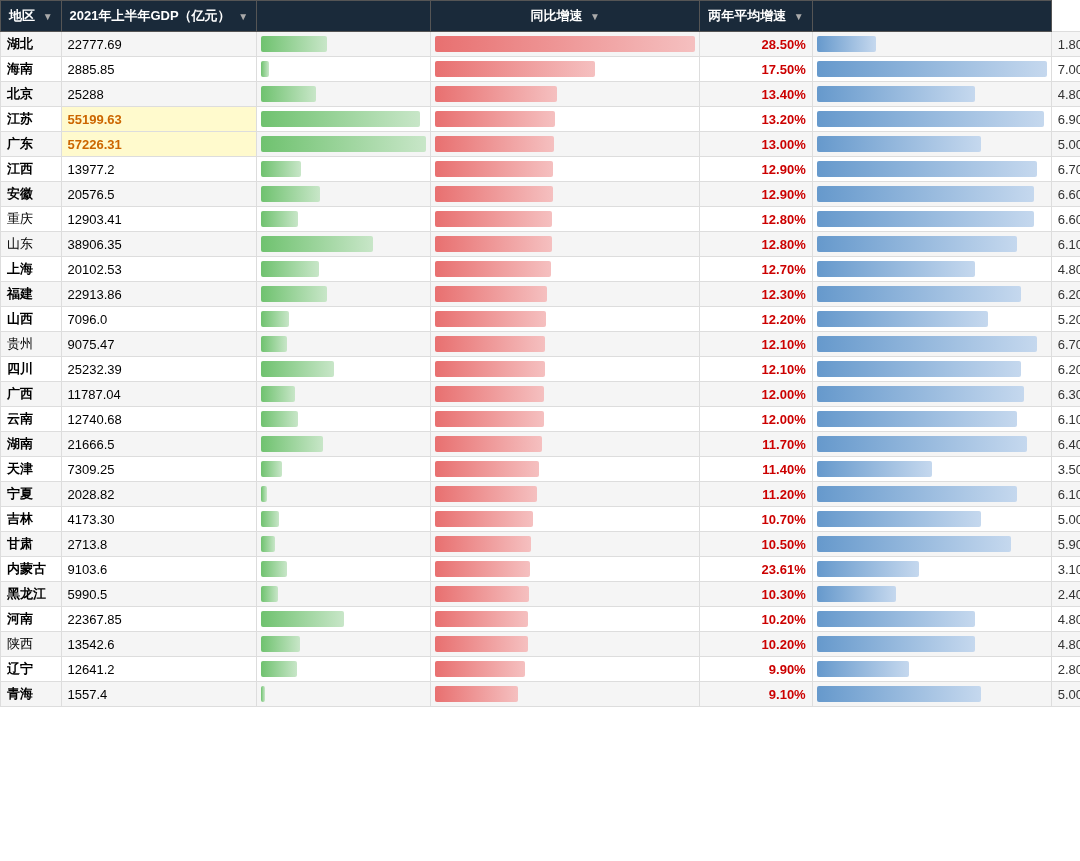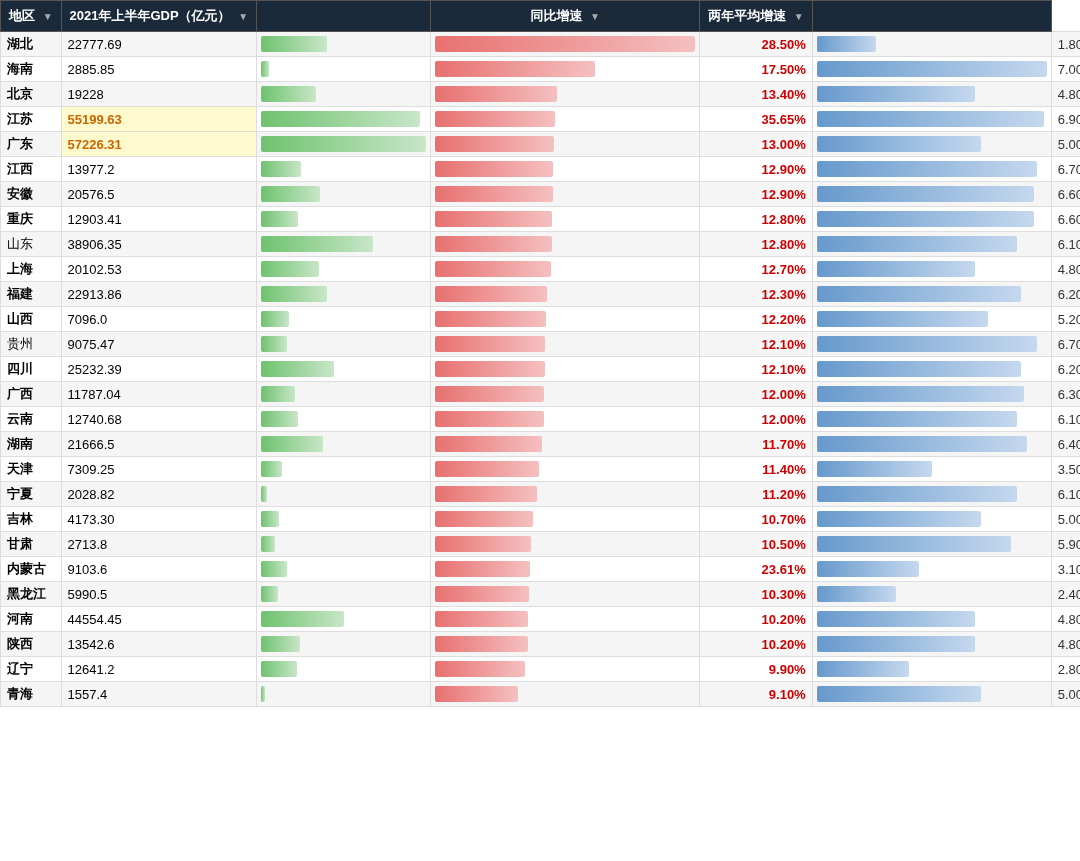--- a/index.html
+++ b/index.html
@@ -173,21 +173,21 @@
     <td class="col-yoy-pct">17.50%</td>
     <td class="col-2yr" style="padding:2px 4px;">
       <div class="bar-container">
         <div class="bar-blue" style="width:230px;"></div>
       </div>
     </td>
     <td class="col-2yr-pct">7.00%</td>
   </tr>
         <tr>
     <td class="col-region" style="font-weight:bold">北京</td>
-    <td class="col-gdp ">19228</td>
+    <td class="col-gdp ">25288</td>
     <td class="col-gdp-bar" style="padding:2px 4px;">
       <div class="bar-container">
         <div class="bar-green" style="width:55px;"></div>
       </div>
     </td>
     <td class="col-yoy" style="padding:2px 4px;">
       <div class="bar-container">
         <div class="bar-red" style="width:122px;"></div>
       </div>
     </td>
@@ -205,21 +205,21 @@
     <td class="col-gdp-bar" style="padding:2px 4px;">
       <div class="bar-container">
         <div class="bar-green" style="width:159px;"></div>
       </div>
     </td>
     <td class="col-yoy" style="padding:2px 4px;">
       <div class="bar-container">
         <div class="bar-red" style="width:120px;"></div>
       </div>
     </td>
-    <td class="col-yoy-pct">35.65%</td>
+    <td class="col-yoy-pct">13.20%</td>
     <td class="col-2yr" style="padding:2px 4px;">
       <div class="bar-container">
         <div class="bar-blue" style="width:227px;"></div>
       </div>
     </td>
     <td class="col-2yr-pct">6.90%</td>
   </tr>
         <tr>
     <td class="col-region" style="font-weight:bold">广东</td>
     <td class="col-gdp highlight-gdp">57226.31</td>
@@ -277,21 +277,21 @@
     </td>
     <td class="col-yoy-pct">12.90%</td>
     <td class="col-2yr" style="padding:2px 4px;">
       <div class="bar-container">
         <div class="bar-blue" style="width:217px;"></div>
       </div>
     </td>
     <td class="col-2yr-pct">6.60%</td>
   </tr>
         <tr>
-    <td class="col-region" style="font-weight:bold">重庆</td>
+    <td class="col-region" style="font-weight:normal">重庆</td>
     <td class="col-gdp ">12903.41</td>
     <td class="col-gdp-bar" style="padding:2px 4px;">
       <div class="bar-container">
         <div class="bar-green" style="width:37px;"></div>
       </div>
     </td>
     <td class="col-yoy" style="padding:2px 4px;">
       <div class="bar-container">
         <div class="bar-red" style="width:117px;"></div>
       </div>
@@ -614,41 +614,41 @@
     <td class="col-yoy-pct">10.30%</td>
     <td class="col-2yr" style="padding:2px 4px;">
       <div class="bar-container">
         <div class="bar-blue" style="width:79px;"></div>
       </div>
     </td>
     <td class="col-2yr-pct">2.40%</td>
   </tr>
         <tr>
     <td class="col-region" style="font-weight:bold">河南</td>
-    <td class="col-gdp ">44554.45</td>
+    <td class="col-gdp ">22367.85</td>
     <td class="col-gdp-bar" style="padding:2px 4px;">
       <div class="bar-container">
         <div class="bar-green" style="width:83px;"></div>
       </div>
     </td>
     <td class="col-yoy" style="padding:2px 4px;">
       <div class="bar-container">
         <div class="bar-red" style="width:93px;"></div>
       </div>
     </td>
     <td class="col-yoy-pct">10.20%</td>
     <td class="col-2yr" style="padding:2px 4px;">
       <div class="bar-container">
         <div class="bar-blue" style="width:158px;"></div>
       </div>
     </td>
     <td class="col-2yr-pct">4.80%</td>
   </tr>
         <tr>
-    <td class="col-region" style="font-weight:bold">陕西</td>
+    <td class="col-region" style="font-weight:normal">陕西</td>
     <td class="col-gdp ">13542.6</td>
     <td class="col-gdp-bar" style="padding:2px 4px;">
       <div class="bar-container">
         <div class="bar-green" style="width:39px;"></div>
       </div>
     </td>
     <td class="col-yoy" style="padding:2px 4px;">
       <div class="bar-container">
         <div class="bar-red" style="width:93px;"></div>
       </div>

